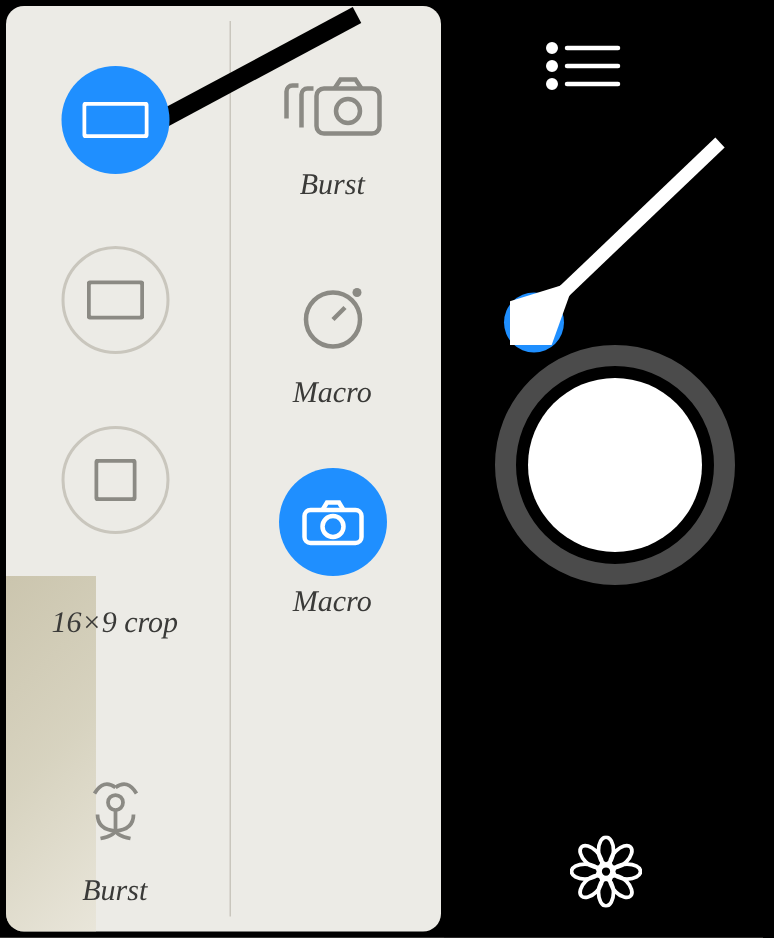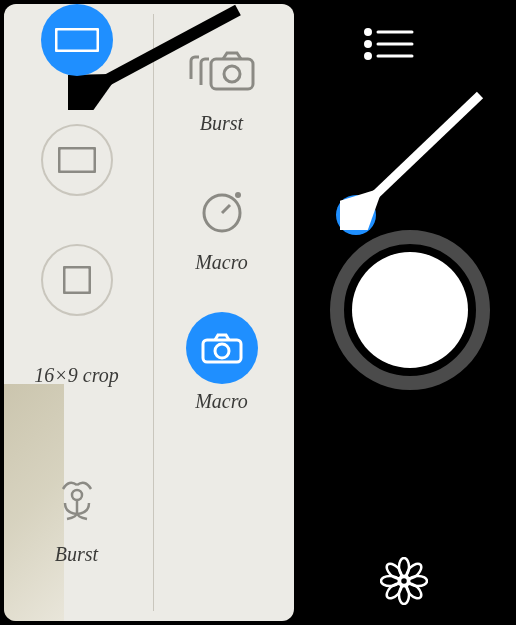--- a/index.html
+++ b/index.html
@@ -1,19 +1,19 @@
 <!DOCTYPE html>
 <html><head>
 <meta charset="utf-8">
 <style>
   html,body{margin:0;padding:0;width:516px;height:625px;overflow:hidden;font-family:Georgia,serif;background:#000}
   .root{position:relative;width:516px;height:625px}
   .left-panel{position:absolute;left:4px;top:4px;width:290px;height:617px;background:#ecebe6;border-radius:12px;box-shadow:0 4px 16px rgba(0,0,0,.3);display:flex}
   .left-bg-smudge{position:absolute;left:0;top:380px;width:60px;height:237px;background:linear-gradient(135deg,#b0a680 0%,#c6bfa0 50%,#e6e1d0 100%);border-radius:0 0 0 12px;opacity:.55;pointer-events:none}
-  .col{flex:1;display:flex;flex-direction:column;align-items:center;gap:48px;position:relative;z-index:1}
+  .col{flex:1;display:flex;flex-direction:column;align-items:center;padding-top:40px;gap:48px;position:relative;z-index:1}
   .divider{position:absolute;left:149px;top:10px;width:1px;height:597px;background:#c9c6bd}
   .opt{display:flex;flex-direction:column;align-items:center;gap:6px;cursor:pointer}
   .icon-circle{width:72px;height:72px;border-radius:50%;display:flex;align-items:center;justify-content:center}
   .icon-circle.active{background:#1f8fff}
   .icon-circle.inactive{background:transparent;border:2px solid #c9c6bd;width:68px;height:68px}
   .icon-bare{width:72px;height:72px;display:flex;align-items:center;justify-content:center}
   .lbl{font-style:italic;font-size:20px;color:#3a3a38}
   .right-panel{position:absolute;left:296px;top:0;width:220px;height:625px;background:#000}
   .menu-lines{position:absolute;left:68px;top:28px}
   .close-badge{position:absolute;left:40px;top:195px;width:40px;height:40px;border-radius:50%;background:#1f8fff;display:flex;align-items:center;justify-content:center;cursor:pointer}

